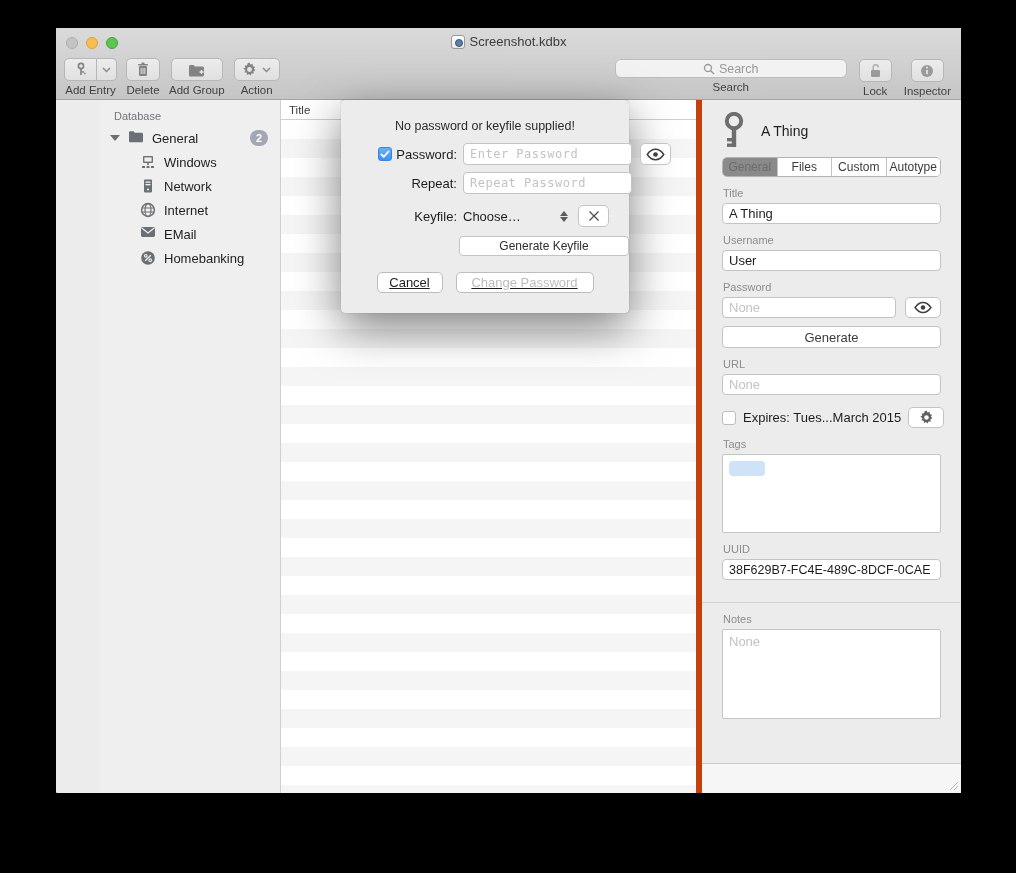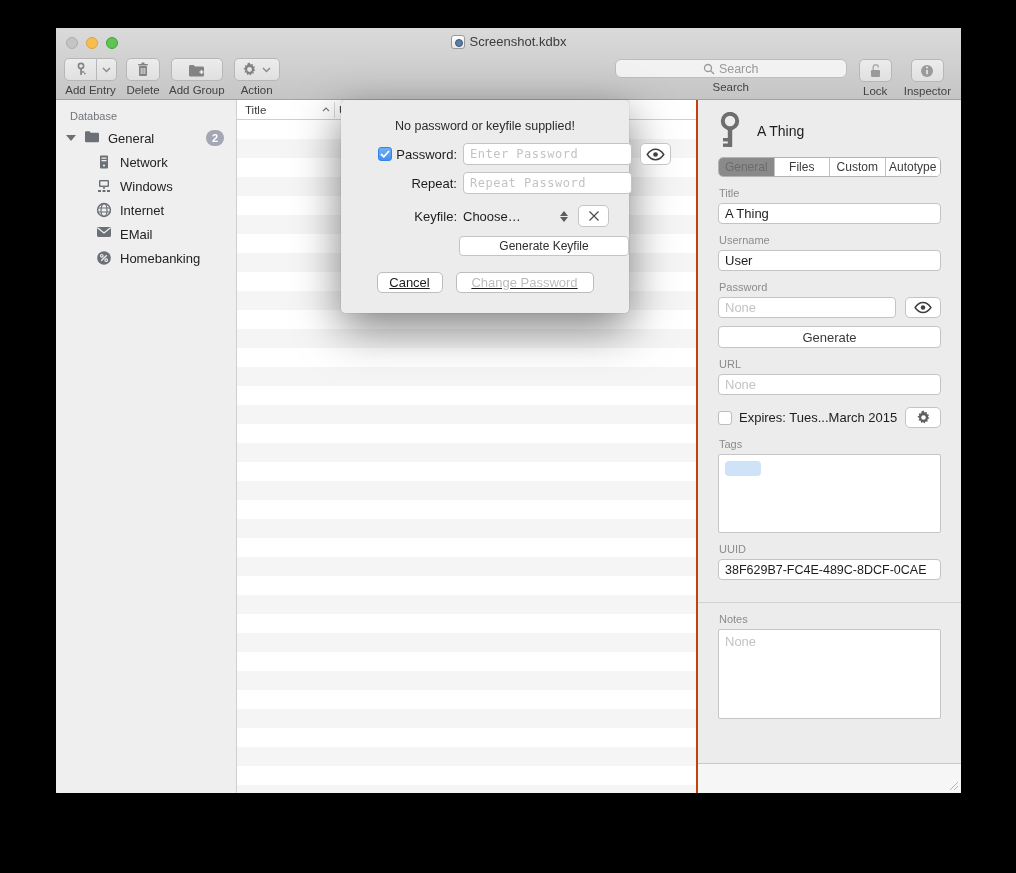--- a/index.html
+++ b/index.html
@@ -22,42 +22,42 @@
   .tb-label { font-size:11.5px; color:#424242; margin-top:3px; }
   .tb-btn { height:23px; background:linear-gradient(#ececec,#e0e0e0); border:1px solid #b7b7b7; border-radius:5px; display:flex; align-items:center; justify-content:center; padding:0 8px; }
   .tb-split { display:flex; height:23px; }
   .tb-split .seg-a { width:33px; border:1px solid #b7b7b7; border-radius:5px 0 0 5px; background:linear-gradient(#ececec,#e0e0e0); display:flex; align-items:center; justify-content:center; }
   .tb-split .seg-b { width:20px; border:1px solid #b7b7b7; border-left:none; border-radius:0 5px 5px 0; background:linear-gradient(#ececec,#e0e0e0); display:flex; align-items:center; justify-content:center; }
   .tb-group-right { position:absolute; right:10px; top:31px; display:flex; gap:12px; align-items:flex-start; }
   .search-field { width:232px; height:19px; background:#f2f2f2; border:1px solid #bdbdbd; border-radius:6px; display:flex; align-items:center; justify-content:center; gap:4px; color:#9a9a9a; font-size:12.5px; }
   .icon-g { color:#7e7e7e; display:inline-flex; }
 
   
-  .content { position:absolute; top:72px; left:0; right:0; bottom:0; display:flex; }
+  .content { position:absolute; top:72px; left:0; right:0; bottom:0; display:flex;padding-left:44px; }
   .sidebar { width:181px; background:#efefef; border-right:1px solid #cfcfcf; padding-top:8px; font-size:13px; color:#222; }
   .sb-header { font-size:11px; color:#70747b; padding:2px 0 4px 14px; }
   .sb-row { height:24px; display:flex; align-items:center; position:relative; }
   .sb-disc { width:0; height:0; border-left:5px solid transparent; border-right:5px solid transparent; border-top:6px solid #6f6f6f; margin-left:10px; }
   .sb-icon { width:16px; height:16px; margin-left:8px; display:inline-flex; }
   .sb-child .sb-icon { margin-left:40px; }
   .sb-lbl { margin-left:8px; }
   .badge { position:absolute; right:12px; top:4px; min-width:18px; height:16px; border-radius:8px; background:#a2a7b3; color:#fff; font-size:11px; font-weight:bold; display:flex; align-items:center; justify-content:center; padding:0 5px; }
 
   .table-area { flex:1; background:#fff; display:flex; flex-direction:column; }
   .tbl-header { height:20px; border-bottom:1px solid #cfcfcf; display:flex; align-items:center; font-size:11.5px; color:#3c3c3c; position:relative; }
   .col-title { width:97px; padding-left:8px; display:flex; align-items:center; }
   .sort-caret { margin-left:auto; margin-right:4px; color:#7d7d7d; }
   .col-sep { width:1px; height:16px; background:#d8d8d8; }
   .col-user { padding-left:4px; }
   .tbl-rows { flex:1; overflow:hidden; }
   .t-row { height:19px; }
   .t-row:nth-child(even) { background:#f5f5f6; }
 
   
-  .inspector { width:265px; background:#ececec; border-left:2px solid #c2410c; padding:0 20px; position:relative; font-size:13px; }
+  .inspector { width:265px; background:#ececec; border-left:6px solid #c2410c; padding:0 20px; position:relative; font-size:13px; }
   .insp-head { display:flex; align-items:center; gap:15px; margin-top:10px; height:42px; }
   .insp-title { font-size:14px; color:#1d1d1d; }
   .segmented { display:flex; margin-top:5px; height:20px; border:1px solid #b3b3b3; border-radius:5px; overflow:hidden; background:#fff; }
   .segment { flex:1; display:flex; align-items:center; justify-content:center; font-size:12px; color:#3b3b3b; border-right:1px solid #c3c3c3; background:#fff; }
   .segment:last-child { border-right:none; }
   .segment.sel { background:#8a8a8a; color:#6c6c6c; }
   .f-label { font-size:11px; color:#8c8c8c; margin:10px 0 4px 1px; }
   .f-input { width:100%; height:21px; border:1px solid #c4c4c4; border-radius:4px; background:#fff; padding:0 6px; font-size:13px; color:#1d1d1d; font-family:"Liberation Sans",sans-serif; }
   .f-input::placeholder, .f-ta::placeholder { color:#c3c3c3; }
   .pw-row { display:flex; gap:9px; align-items:center; }
@@ -229,40 +229,40 @@
           <svg width="16" height="13" viewBox="0 0 16 13">
               <path d="M1 2.6c0-.7.5-1.3 1.2-1.3h3.4l1.2 1.4h7c.7 0 1.2.6 1.2 1.3v6.9c0 .7-.5 1.3-1.2 1.3H2.2A1.25 1.25 0 0 1 1 10.9V2.6z" fill="#6b7077"></path>
             </svg>
         </span>
         <span class="sb-lbl">General</span>
         <span class="badge">2</span>
       </div>
       <div class="sb-row sb-child">
         <span class="sb-icon">
           <svg width="16" height="16" viewBox="0 0 16 16">
-              <rect x="4" y="1.5" width="8" height="13" rx="1" fill="#6b7077"></rect>
-              <rect x="5.5" y="3.5" width="5" height="1.3" fill="#f0f0f0"></rect>
-              <rect x="5.5" y="6" width="5" height="1.3" fill="#f0f0f0"></rect>
-              <circle cx="8" cy="11.5" r="1.1" fill="#f0f0f0"></circle>
-            </svg>
-        </span>
-        <span class="sb-lbl">Network</span>
-      </div>
-      <div class="sb-row sb-child">
-        <span class="sb-icon">
-          <svg width="16" height="16" viewBox="0 0 16 16">
               <rect x="3" y="2" width="10" height="7" rx="1" fill="#6b7077"></rect>
               <rect x="4.4" y="3.4" width="7.2" height="4.2" fill="#f0f0f0"></rect>
               <rect x="7.2" y="9" width="1.6" height="2" fill="#6b7077"></rect>
               <rect x="2" y="12" width="3" height="2" fill="#6b7077"></rect>
               <rect x="6.5" y="12" width="3" height="2" fill="#6b7077"></rect>
               <rect x="11" y="12" width="3" height="2" fill="#6b7077"></rect>
             </svg>
         </span>
         <span class="sb-lbl">Windows</span>
+      </div>
+      <div class="sb-row sb-child">
+        <span class="sb-icon">
+          <svg width="16" height="16" viewBox="0 0 16 16">
+              <rect x="4" y="1.5" width="8" height="13" rx="1" fill="#6b7077"></rect>
+              <rect x="5.5" y="3.5" width="5" height="1.3" fill="#f0f0f0"></rect>
+              <rect x="5.5" y="6" width="5" height="1.3" fill="#f0f0f0"></rect>
+              <circle cx="8" cy="11.5" r="1.1" fill="#f0f0f0"></circle>
+            </svg>
+        </span>
+        <span class="sb-lbl">Network</span>
       </div>
       <div class="sb-row sb-child">
         <span class="sb-icon">
           <svg width="16" height="16" viewBox="0 0 16 16">
               <circle cx="8" cy="8" r="6.4" fill="none" stroke="#6b7077" stroke-width="1.5"></circle>
               <ellipse cx="8" cy="8" rx="3" ry="6.4" fill="none" stroke="#6b7077" stroke-width="1.2"></ellipse>
               <path d="M2 6h12M2 10h12" stroke="#6b7077" stroke-width="1.2"></path>
             </svg>
         </span>
         <span class="sb-lbl">Internet</span>

